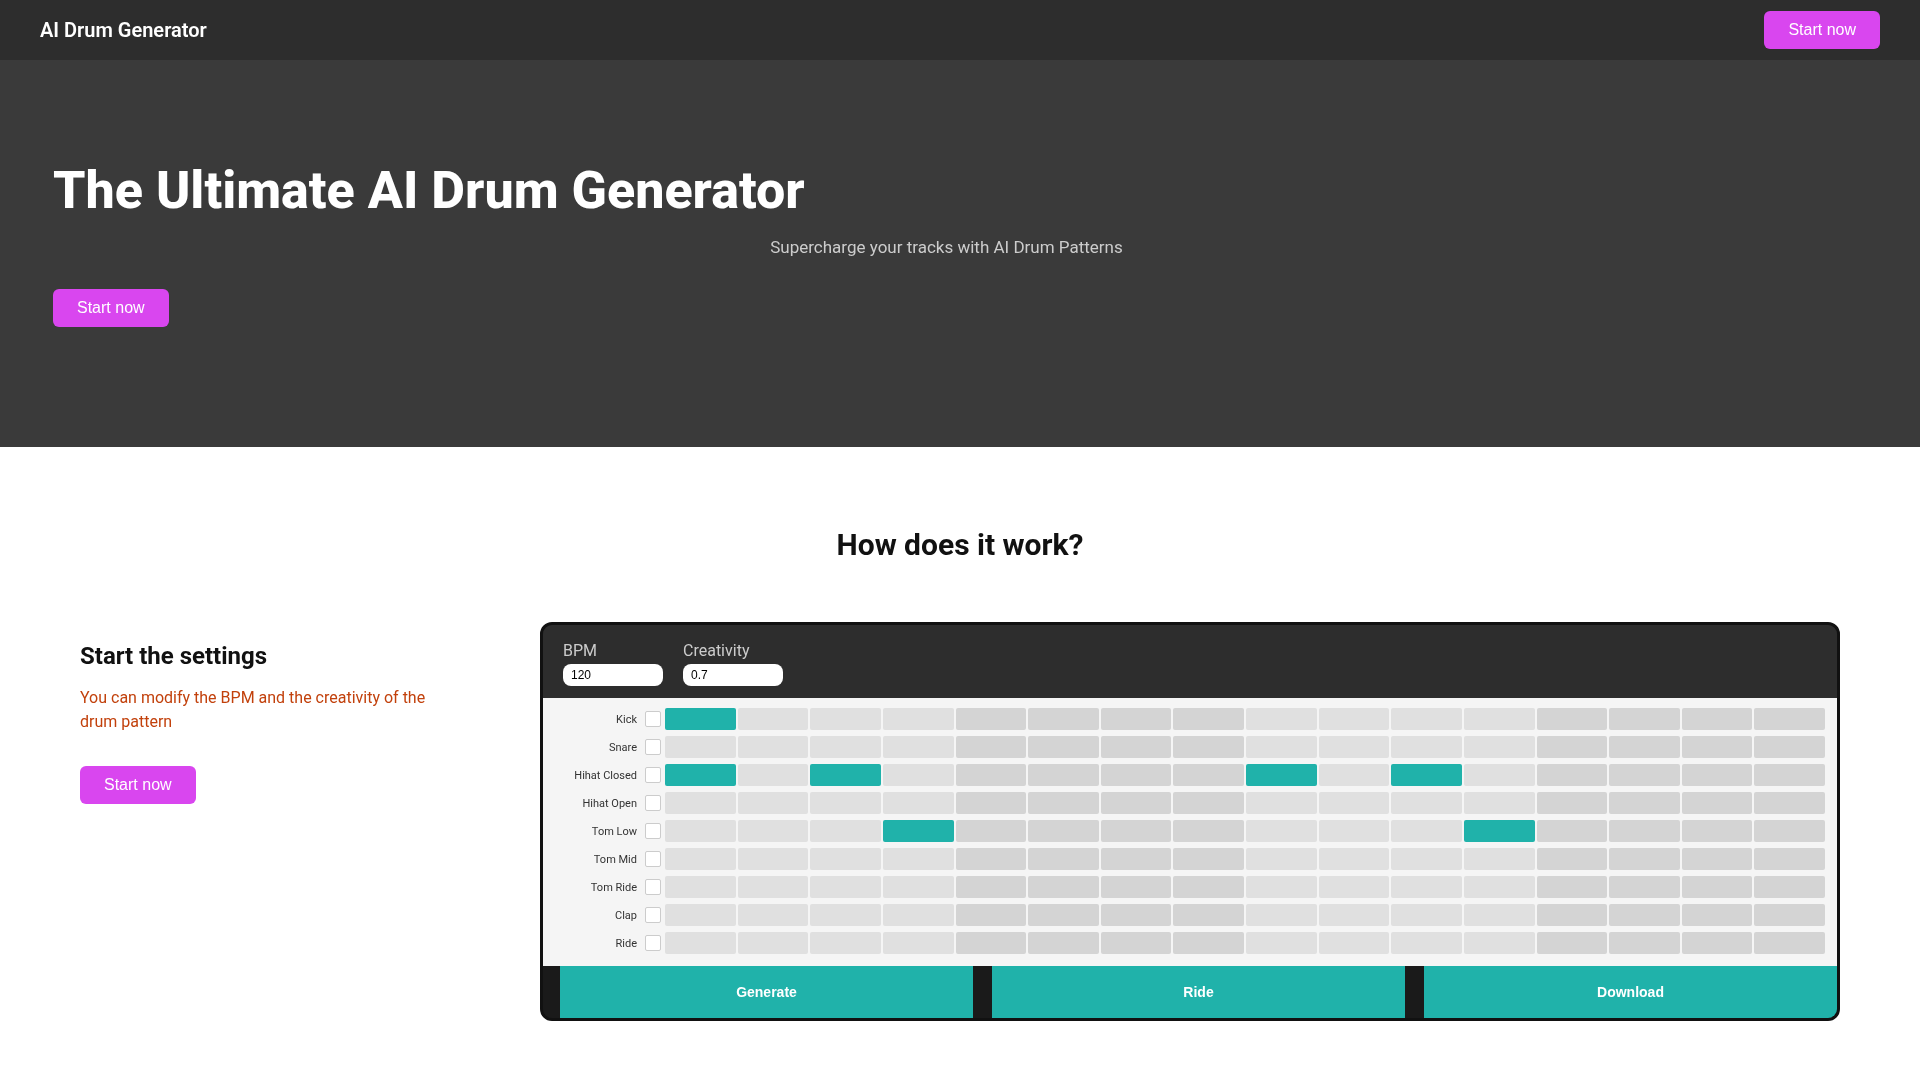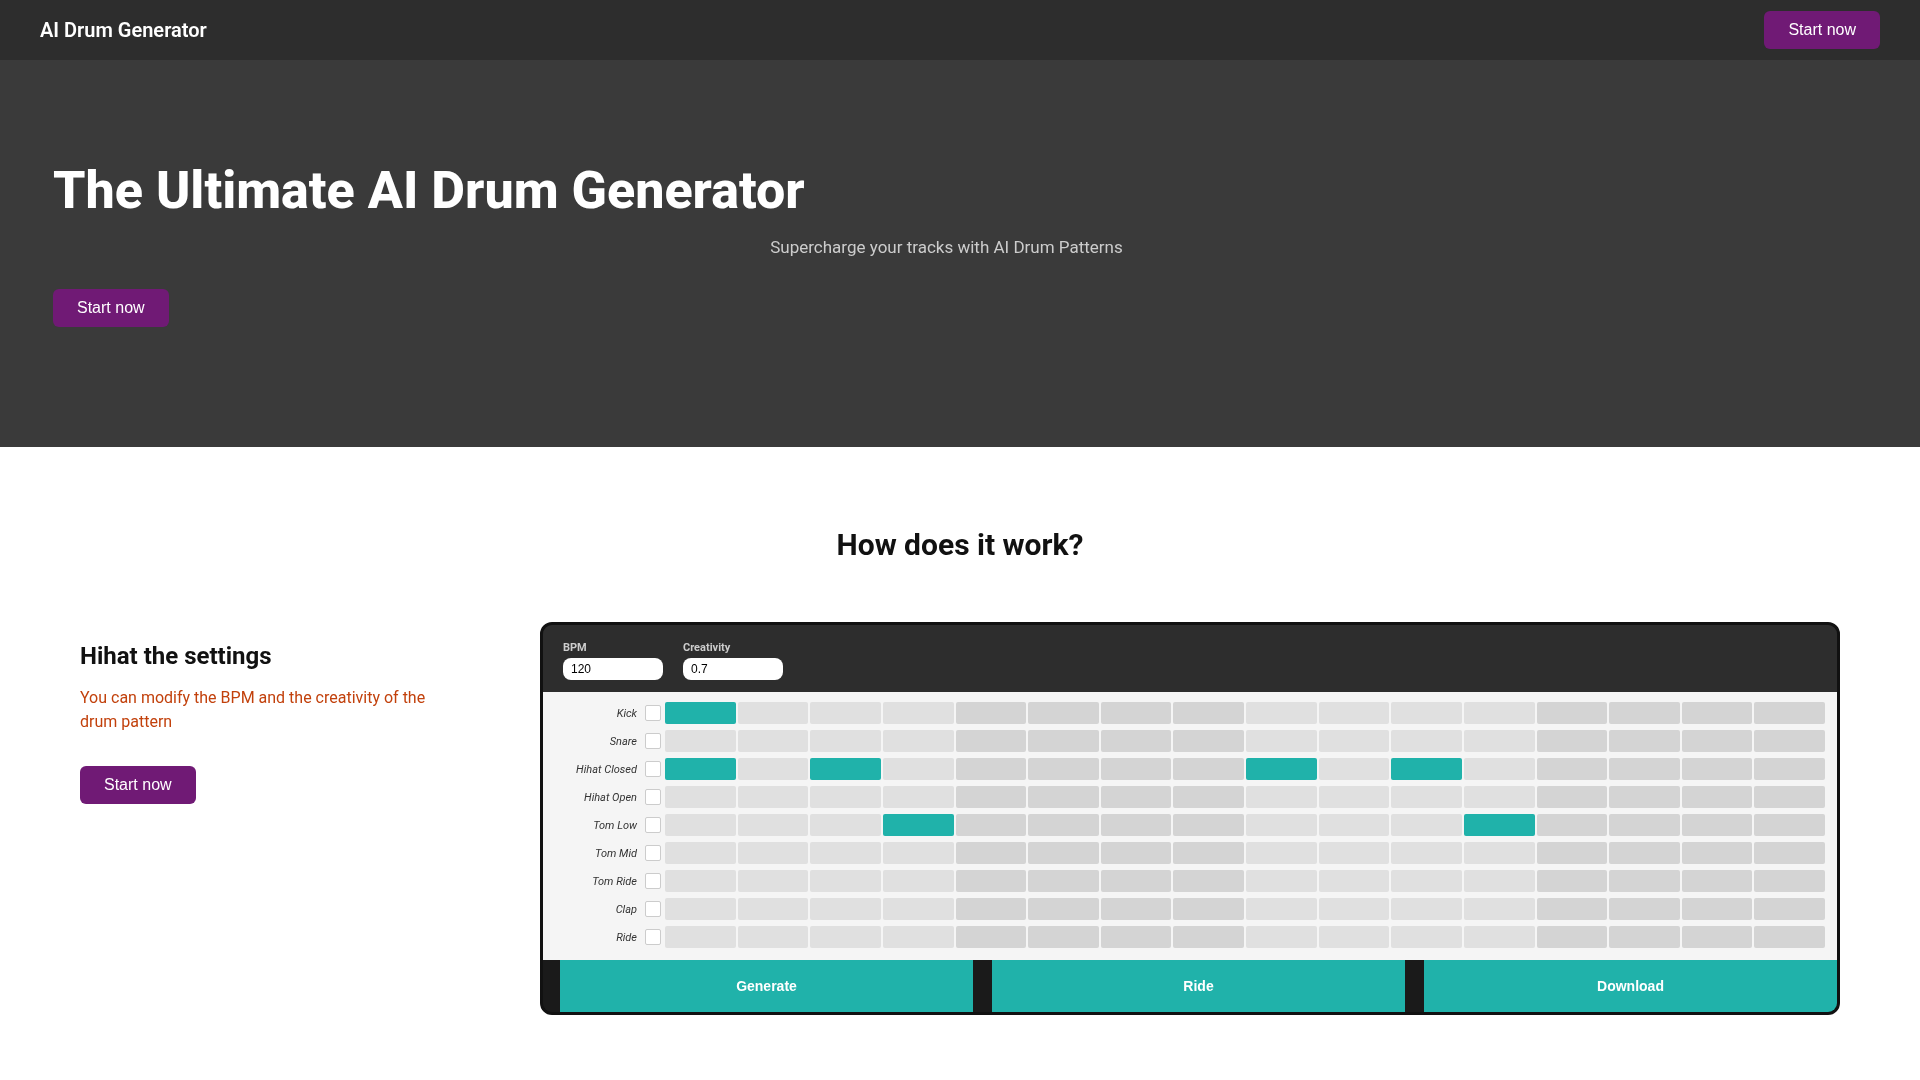--- a/index.html
+++ b/index.html
@@ -25,21 +25,21 @@
       height: 60px;
     }
 
     .nav-logo {
       color: #fff;
       font-size: 20px;
       font-weight: 600;
     }
 
     .btn-teal {
-      background: #701a75;
+      background: #d946ef;
       color: #fff;
       border: none;
       border-radius: 6px;
       padding: 10px 24px;
       font-size: 16px;
       font-weight: 500;
       cursor: pointer;
     }
 
     
@@ -121,37 +121,36 @@
     }
 
     .drum-field-group {
       display: flex;
       flex-direction: column;
       gap: 4px;
     }
 
     .drum-field-label {
       color: #ccc;
-      font-size: 11px;
-      font-weight: 700;
+      font-size: 16px;
+      font-weight: 400;
     }
 
     .drum-field-input {
       background: #fff;
       border: none;
       border-radius: 8px;
       padding: 4px 8px;
       font-size: 12px;
       width: 100px;
     }
 
     .drum-grid {
       background: #f5f5f5;
       padding: 8px 12px;
-      font-style: italic;
     }
 
     .drum-row {
       display: flex;
       align-items: center;
       margin-bottom: 2px;
       height: 26px;
     }
 
     .drum-label {
@@ -229,21 +228,21 @@
   <p class="hero-subtitle">Supercharge your tracks with AI Drum Patterns</p>
   <button class="btn-teal">Start now</button>
 </section>
 
 <section class="how-section">
   <h2 class="section-title">How does it work?</h2>
 
   <div class="how-content">
 
     <div class="how-text">
-      <h3>Hihat the settings</h3>
+      <h3>Start the settings</h3>
       <p>You can modify the BPM and the creativity of the drum pattern</p>
       <button class="btn-teal">Start now</button>
     </div>
 
     <div class="drum-mockup">
 
       <div class="drum-header">
         <div class="drum-field-group">
           <span class="drum-field-label">BPM</span>
           <input class="drum-field-input" type="text" value="120" style="">

